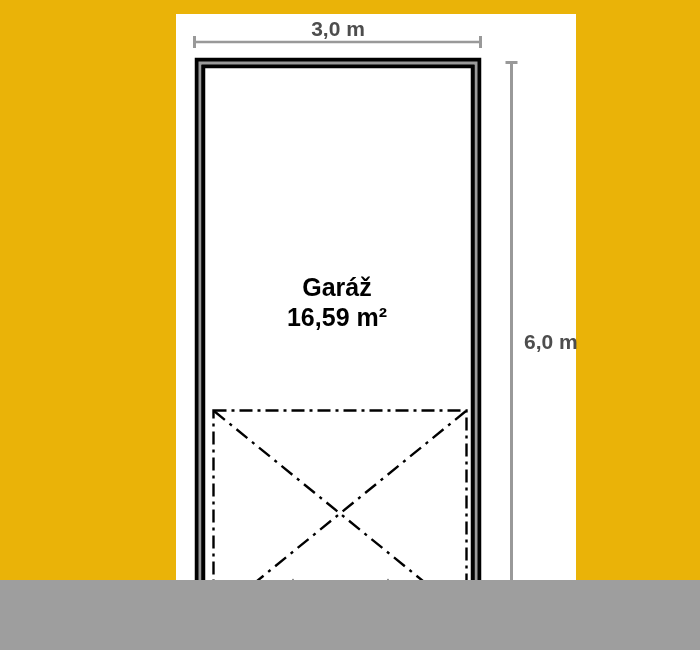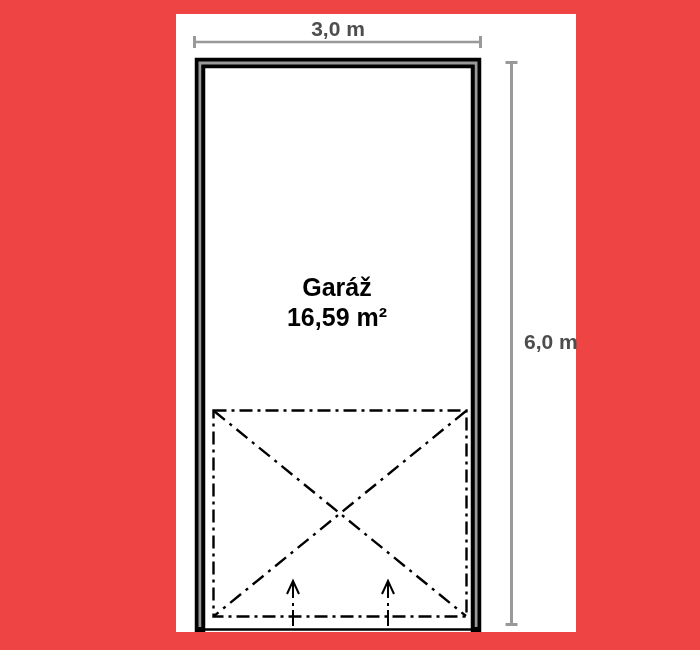--- a/index.html
+++ b/index.html
@@ -4,22 +4,22 @@
 <style>
   html, body {
     margin: 0;
     padding: 0;
     background: #9e9e9e;
     font-family: "Liberation Sans", sans-serif;
   }
   .stage {
     position: relative;
     width: 700px;
-    height: 650px;
-    background: #ef4444;
+    height: 580px;
+    background: #eab308;
     overflow: hidden;
   }
   .stage svg {
     display: block;
     width: 700px;
     height: 650px;
   }
   .dim-text {
     font-family: "Liberation Sans", sans-serif;
     font-weight: bold;

